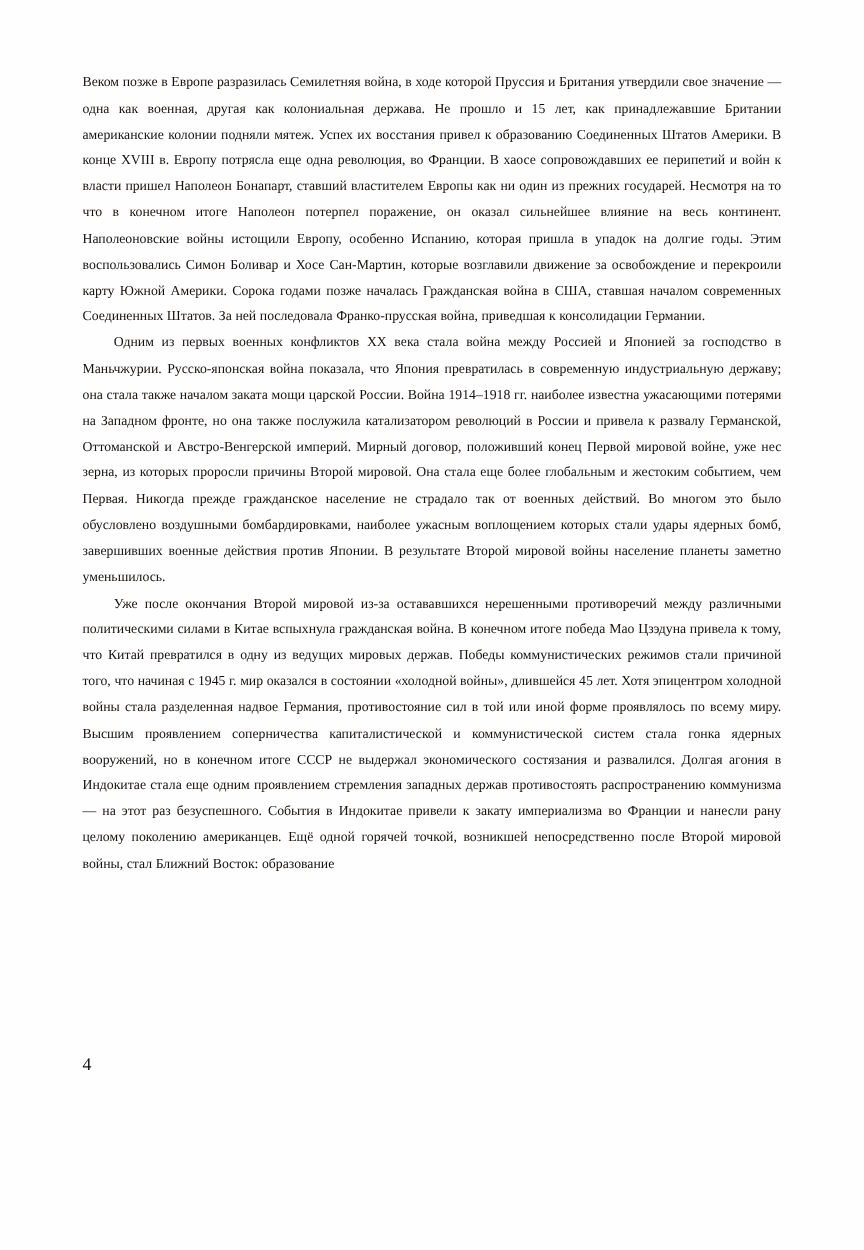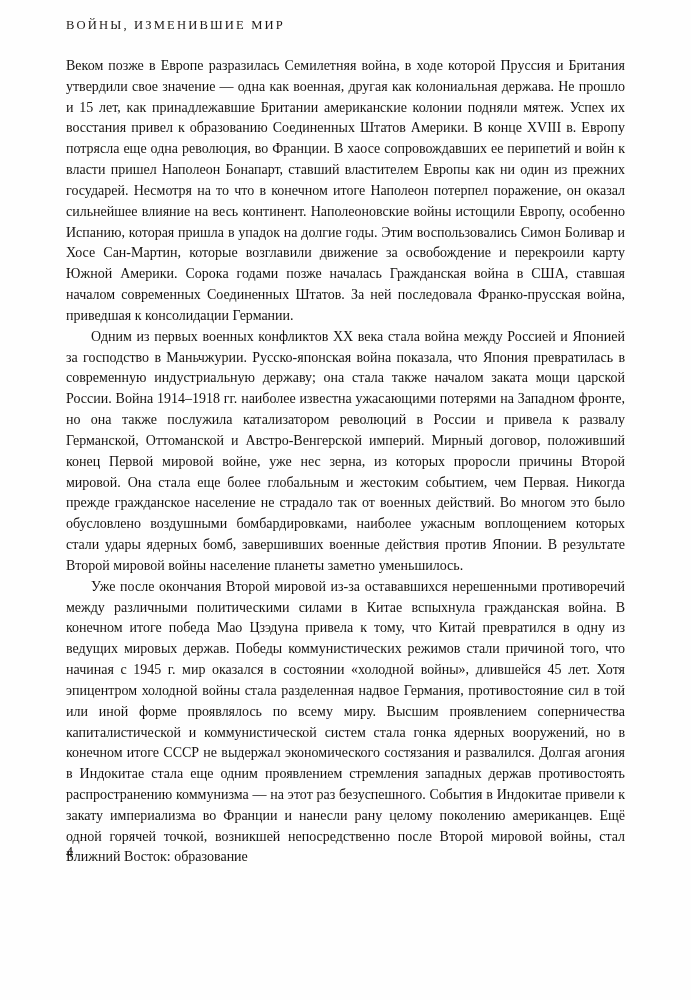--- a/index.html
+++ b/index.html
@@ -46,21 +46,21 @@
   
   .text-block {
     position: absolute;
     left: 66px;
     top: 56px;
     width: 559px;
   }
 
   .body-paragraph {
     margin: 0;
-    font-size: 14px;
+    font-size: 11px;
     line-height: 20.83px;
     text-align: justify;
     text-justify: inter-word;
     text-indent: 25px;
     color: #15120f;
     hyphens: manual;
     word-spacing: 0.1px;
   }
   .body-paragraph.first-para {
     text-indent: 0;
@@ -74,21 +74,20 @@
     font-size: 14.2px;
     line-height: 18px;
     color: #15120f;
   }
 </style>
 </head>
 <body>
 
 <div class="page">
 
-  <div class="running-header">Войны, изменившие мир</div>
 
   <div class="text-block">
     <p class="body-paragraph first-para">Веком позже в Европе разразилась Семилетняя война, в ходе которой Пруссия и Британия утвердили свое значение — одна как военная, другая как колониальная держава. Не прошло и 15 лет, как принадлежавшие Британии американские колонии подняли мятеж. Успех их восстания привел к образованию Соединенных Штатов Америки. В конце XVIII в. Европу потрясла еще одна революция, во Франции. В хаосе сопровождавших ее перипетий и войн к власти пришел Наполеон Бонапарт, ставший властителем Европы как ни один из прежних государей. Несмотря на то что в конечном итоге Наполеон потерпел поражение, он оказал сильнейшее влияние на весь континент. Наполеоновские войны истощили Европу, особенно Испанию, которая пришла в упадок на долгие годы. Этим воспользовались Симон Боливар и Хосе Сан-Мартин, которые возглавили движение за освобождение и перекроили карту Южной Америки. Сорока годами позже началась Гражданская война в США, ставшая началом современных Соединенных Штатов. За ней последовала Франко-прусская война, приведшая к консолидации Германии.</p>
     <p class="body-paragraph">Одним из первых военных конфликтов XX века стала война между Россией и Японией за господство в Маньчжурии. Русско-японская война показала, что Япония превратилась в современную индустриальную державу; она стала также началом заката мощи царской России. Война 1914–1918 гг. наиболее известна ужасающими потерями на Западном фронте, но она также послужила катализатором революций в России и привела к развалу Германской, Оттоманской и Австро-Венгерской империй. Мирный договор, положивший конец Первой мировой войне, уже нес зерна, из которых проросли причины Второй мировой. Она стала еще более глобальным и жестоким событием, чем Первая. Никогда прежде гражданское население не страдало так от военных действий. Во многом это было обусловлено воздушными бомбардировками, наиболее ужасным воплощением которых стали удары ядерных бомб, завершивших военные действия против Японии. В результате Второй мировой войны население планеты заметно уменьшилось.</p>
     <p class="body-paragraph">Уже после окончания Второй мировой из-за остававшихся нерешенными противоречий между различными политическими силами в Китае вспыхнула гражданская война. В конечном итоге победа Мао Цзэдуна привела к тому, что Китай превратился в одну из ведущих мировых держав. Победы коммунистических режимов стали причиной того, что начиная с 1945 г. мир оказался в состоянии «холодной войны», длившейся 45 лет. Хотя эпицентром холодной войны стала разделенная надвое Германия, противостояние сил в той или иной форме проявлялось по всему миру. Высшим проявлением соперничества капиталистической и коммунистической систем стала гонка ядерных вооружений, но в конечном итоге СССР не выдержал экономического состязания и развалился. Долгая агония в Индокитае стала еще одним проявлением стремления западных держав противостоять распространению коммунизма — на этот раз безуспешного. События в Индокитае привели к закату империализма во Франции и нанесли рану целому поколению американцев. Ещё одной горячей точкой, возникшей непосредственно после Второй мировой войны, стал Ближний Восток: образование</p>
   </div>
 
   <div class="folio">4</div>
 
 </div>

